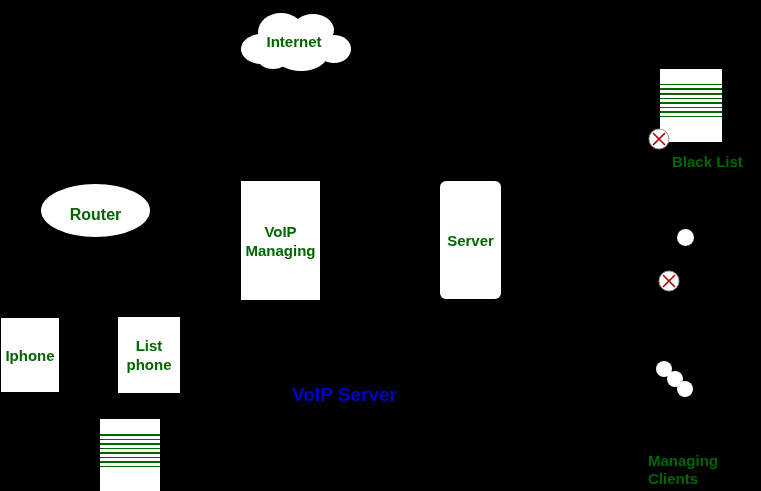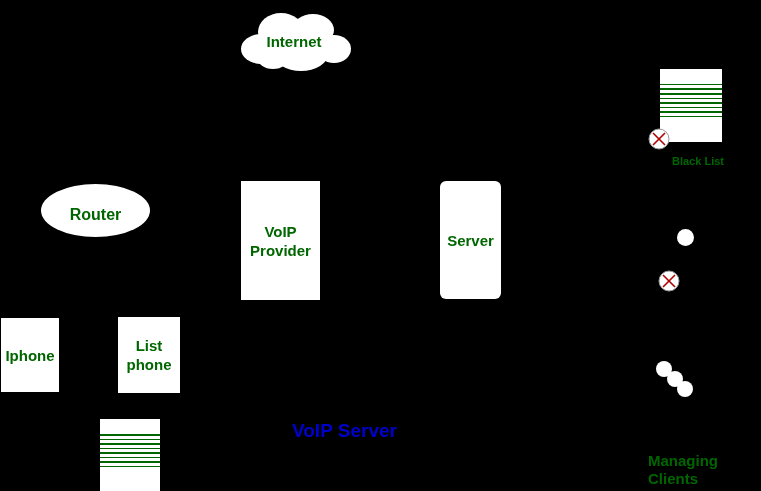--- a/index.html
+++ b/index.html
@@ -73,30 +73,30 @@
   }
   .client-dot-single { left: 677px; top: 229px; width: 17px; height: 17px; }
   .cdot { width: 16px; height: 16px; }
   .cdot-1 { left: 656px; top: 361px; }
   .cdot-2 { left: 667px; top: 371px; }
   .cdot-3 { left: 677px; top: 381px; }
 
   
   .blacklist-label {
     left: 672px; top: 152px;
-    font-size: 11px; text-align: left; white-space: nowrap;
+    font-size: 15px; text-align: left; white-space: nowrap;
   }
   .managing-label {
     left: 648px; top: 452px;
     font-size: 15px; line-height: 18px; text-align: left;
   }
   .voip-server-caption {
     left: 292px; top: 384px;
     color: var(--blue, #0000cc);
-    font-weight: bold; font-size: 19px; white-space: nowrap; margin-top: 36px;
+    font-weight: bold; font-size: 19px; white-space: nowrap;
   }
 </style>
 </head>
 <body>
 
 <div class="stage">
 
   <div class="abs cloud-node">
     <svg width="122" height="72" viewBox="0 0 122 72">
       <g fill="#ffffff">
@@ -110,21 +110,21 @@
     </svg>
     <span class="lbl">Internet</span>
   </div>
 
   <div class="abs router-node">
     <span class="lbl">Router</span>
   </div>
 
   <div class="abs rect-node voip-provider-node">
     <span class="lbl">VoIP
-Provider</span>
+Managing</span>
   </div>
 
   <div class="abs rect-node server-node">
     <span class="lbl">Server</span>
   </div>
 
   <div class="abs rect-node iphone-node">
     <span class="lbl">Iphone</span>
   </div>
 

